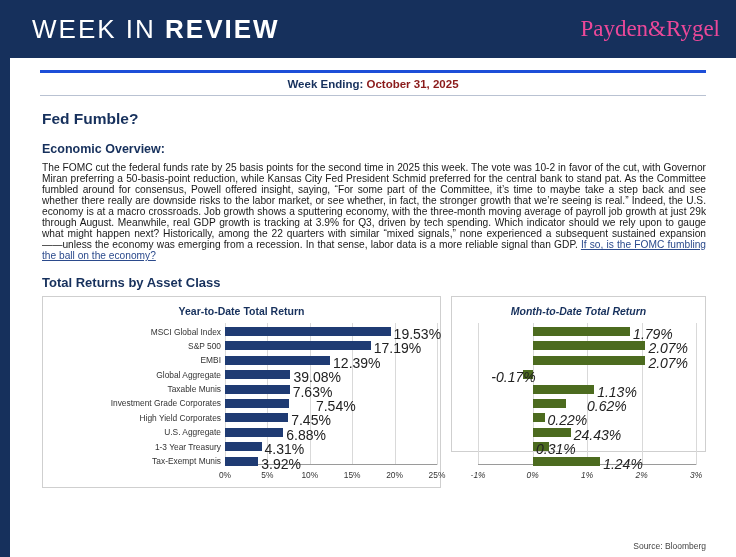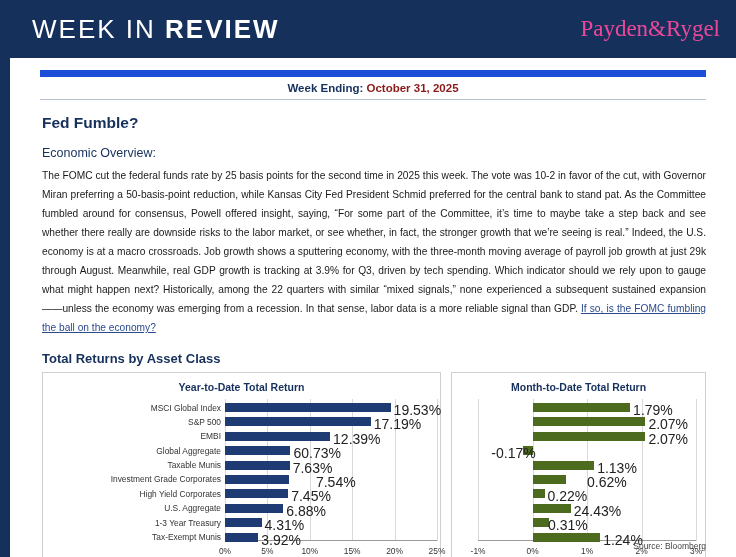--- a/index.html
+++ b/index.html
@@ -44,21 +44,21 @@
   }
   .brand {
     color: #ec4899;
     font-family: "Liberation Serif", serif;
     font-size: 23px;
     white-space: nowrap;
   }
   
   .weekbar {
     margin-top: 12px;
-    border-top: 7px solid #1d4ed8;
+    border-top: 3px solid #1d4ed8;
     border-bottom: 1px solid #b9c2d2;
     padding: 5px 0 5px 0;
     text-align: center;
     font-size: 11.5px;
     color: #16305c;
     font-weight: bold;
     margin-left: 30px;
     margin-right: 30px;
   }
   .weekbar .label { font-weight: bold; color: #16305c; }
@@ -69,26 +69,26 @@
   }
   h1.doc-title {
     color: #16305c;
     font-size: 15.5px;
     font-weight: bold;
     margin: 14px 0 0 0;
   }
   h2.section-title {
     color: #16305c;
     font-size: 12.5px;
-    font-weight: normal;
+    font-weight: bold;
     margin: 14px 0 6px 0;
   }
   p.para {
     font-size: 10.2px;
-    line-height: 19px;
+    line-height: 11px;
     color: #1a1a1a;
     margin: 0;
     text-align: justify;
   }
   p.para a.inline-link {
     color: #2b4a8c;
     text-decoration: underline;
   }
   h2.charts-title {
     color: #16305c;
@@ -103,21 +103,21 @@
     margin-top: 6px;
   }
   .chart-box {
     position: relative;
     box-sizing: border-box;
     border: 1px solid #cfcfcf;
     background: #ffffff;
     padding: 8px 8px 6px 8px;
   }
   .chart-box.left { width: 404px; height: 192px; }
-  .chart-box.right { width: 258px; height: 228px; }
+  .chart-box.right { width: 258px; height: 156px; font-style: italic; }
   .chart-title {
     text-align: center;
     font-size: 10.5px;
     font-weight: bold;
     color: #16305c;
     margin-bottom: 6px;
   }
   .plot {
     position: relative;
   }
@@ -235,21 +235,21 @@
                   <div class="bar-value" style="left: 148.771px;">17.19%</div>
                 </div>
                 <div class="bar-row">
                   <div class="cat-label">EMBI</div>
                   <div class="bar blue" style="left: 0px; width: 105.067px;"></div>
                   <div class="bar-value" style="left: 108.067px;">12.39%</div>
                 </div>
                 <div class="bar-row">
                   <div class="cat-label">Global Aggregate</div>
                   <div class="bar blue" style="left: 0px; width: 65.4656px;"></div>
-                  <div class="bar-value" style="left: 68.4656px;">60.73%</div>
+                  <div class="bar-value" style="left: 68.4656px;">39.08%</div>
                 </div>
                 <div class="bar-row">
                   <div class="cat-label">Taxable Munis</div>
                   <div class="bar blue" style="left: 0px; width: 64.7024px;"></div>
                   <div class="bar-value" style="left: 67.7024px;">7.63%</div>
                 </div>
                 <div class="bar-row">
                   <div class="cat-label">Investment Grade Corporates</div>
                   <div class="bar blue" style="left: 0px; width: 63.9392px;"></div>
                   <div class="bar-value" style="left: 66.9392px; margin-left: 24px;">7.54%</div>
@@ -322,21 +322,21 @@
                 <div class="bar-row">
                   <div class="bar green" style="left: 54.5px; width: 11.99px;"></div>
                   <div class="bar-value" style="left: 69.49px;">0.22%</div>
                 </div>
                 <div class="bar-row">
                   <div class="bar green" style="left: 54.5px; width: 38.15px;"></div>
                   <div class="bar-value" style="left: 95.65px;">24.43%</div>
                 </div>
                 <div class="bar-row">
                   <div class="bar green" style="left: 54.5px; width: 16.895px;"></div>
-                  <div class="bar-value" style="left: 70px;">0.31%</div>
+                  <div class="bar-value" style="left: 58px;">0.31%</div>
                 </div>
                 <div class="bar-row">
                   <div class="bar green" style="left: 54.5px; width: 67.58px;"></div>
                   <div class="bar-value" style="left: 125.08px;">1.24%</div>
                 </div>
               </div>
             </div>
           </div>
       </div>
 

